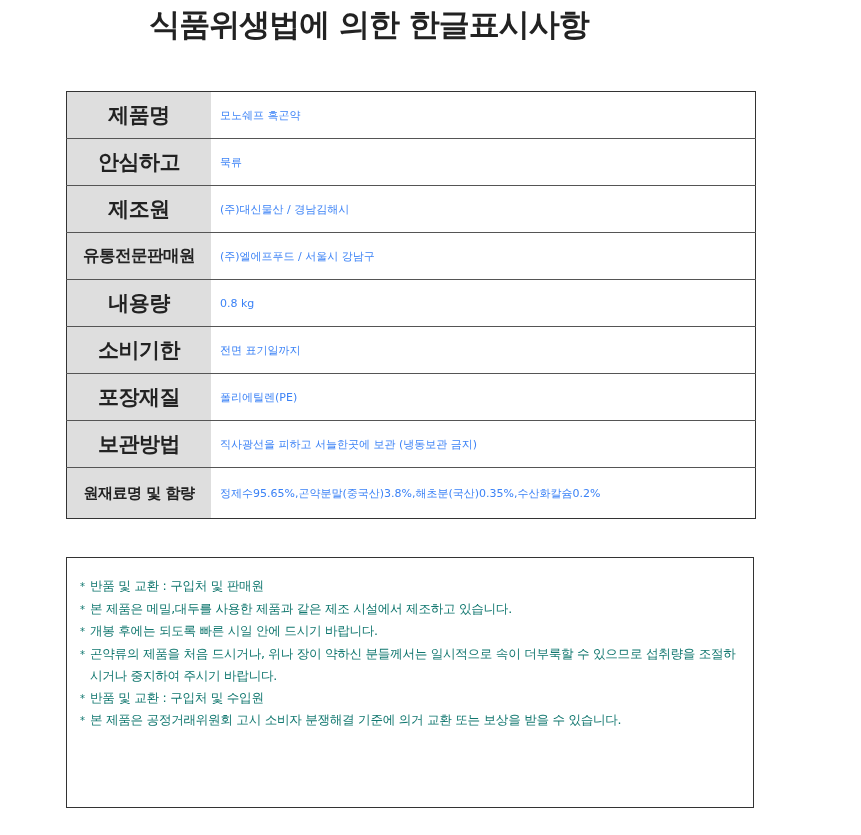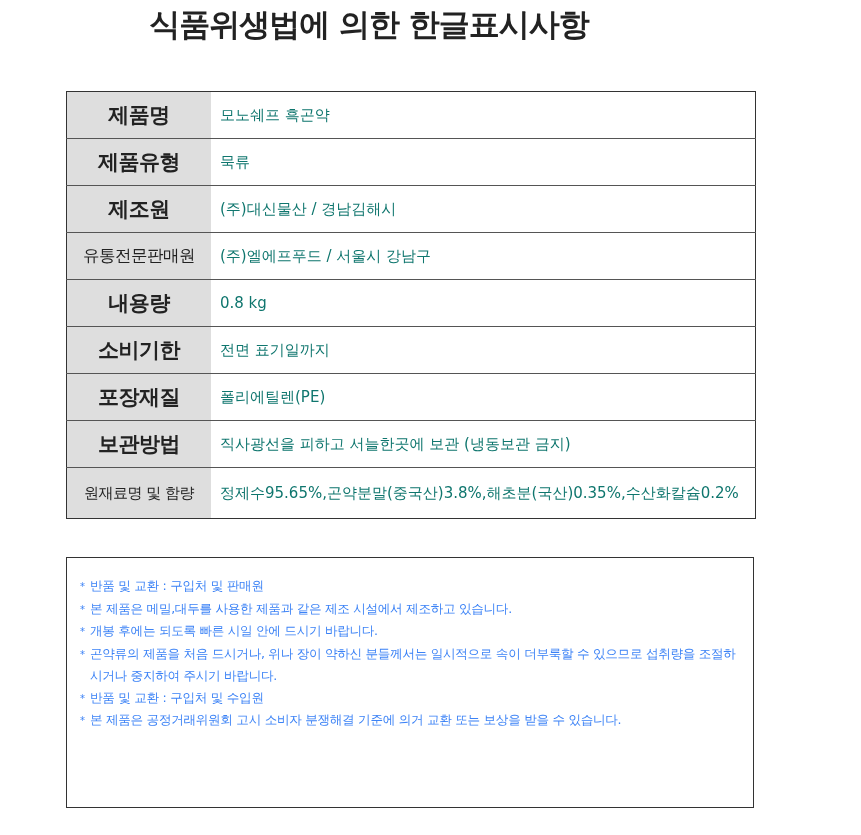--- a/index.html
+++ b/index.html
@@ -6,41 +6,41 @@
     body { width:861px; height:835px; position:relative; overflow:hidden;
            font-family:"DejaVu Sans", "Liberation Sans", sans-serif; color:#222; }
     .title { position:absolute; left:0; top:4px; width:738px; text-align:center;
              font-size:31px; font-weight:bold; color:#222; letter-spacing:-1px; }
     .info-table { position:absolute; left:66px; top:91px; width:690px;
                   border-collapse:collapse; border:1.5px solid #333; }
     .info-table td { border-bottom:1.5px solid #555; height:46px; padding:0; }
     .info-table tr:last-child td { border-bottom:1.5px solid #333; height:50px; }
     .label-cell { width:144px; background:#dedede; text-align:center;
                   font-size:21px; font-weight:bold; color:#222; letter-spacing:-0.5px; }
-    .label-cell.small { font-size:15px; font-weight:normal; }
-    .value-cell { padding-left:9px !important; font-size:15px; color:#0f766e; background:#fff; }
+    .label-cell.small { font-size:15px; font-weight:bold; }
+    .value-cell { padding-left:9px !important; font-size:11px; color:#3b82f6; background:#fff; }
     .notice-box { position:absolute; left:66px; top:557px; width:688px; height:251px;
                   border:1.5px solid #333; box-sizing:border-box; padding:17px 0 0 13px; }
-    .notice-line { font-size:12.6px; line-height:21.5px; color:#3b82f6; letter-spacing:-0.3px; white-space:nowrap; }
+    .notice-line { font-size:12.6px; line-height:21.5px; color:#0f766e; letter-spacing:-0.3px; white-space:nowrap; }
     .notice-line .star { display:inline-block; width:10px; font-size:10px; }
     .notice-line.cont { padding-left:10px; }
   </style>
 </head>
 <body>
 
 <div class="title">식품위생법에 의한 한글표시사항</div>
 
 <table class="info-table">
   <tbody>
       <tr>
     <td class="label-cell">제품명</td>
     <td class="value-cell">모노쉐프 흑곤약</td>
   </tr>
   <tr>
-    <td class="label-cell">제품유형</td>
+    <td class="label-cell">안심하고</td>
     <td class="value-cell">묵류</td>
   </tr>
   <tr>
     <td class="label-cell">제조원</td>
     <td class="value-cell">(주)대신물산 / 경남김해시</td>
   </tr>
   <tr>
     <td class="label-cell small" style="font-size:16.5px;">유통전문판매원</td>
     <td class="value-cell">(주)엘에프푸드 / 서울시 강남구</td>
   </tr>

